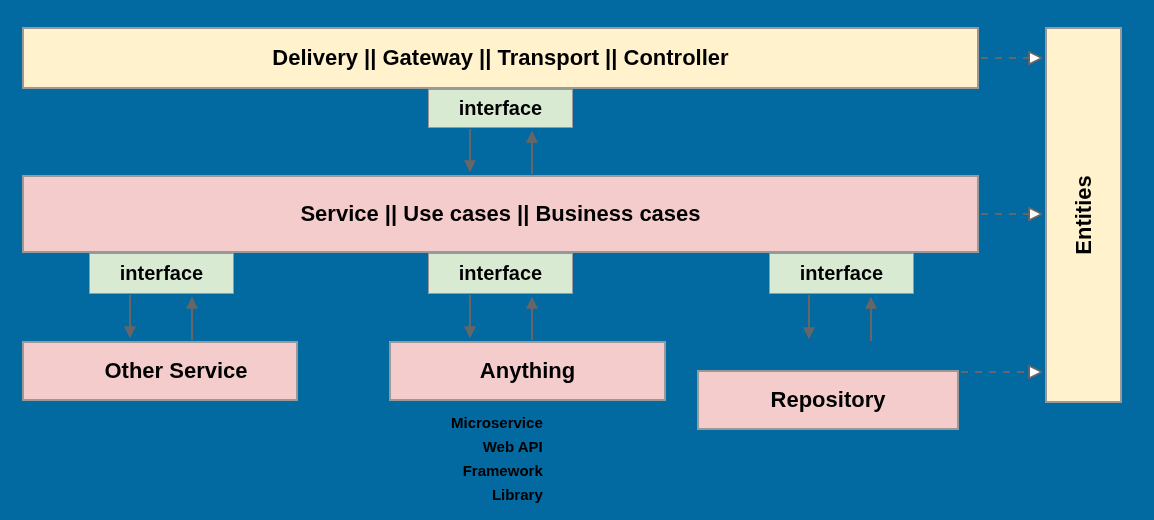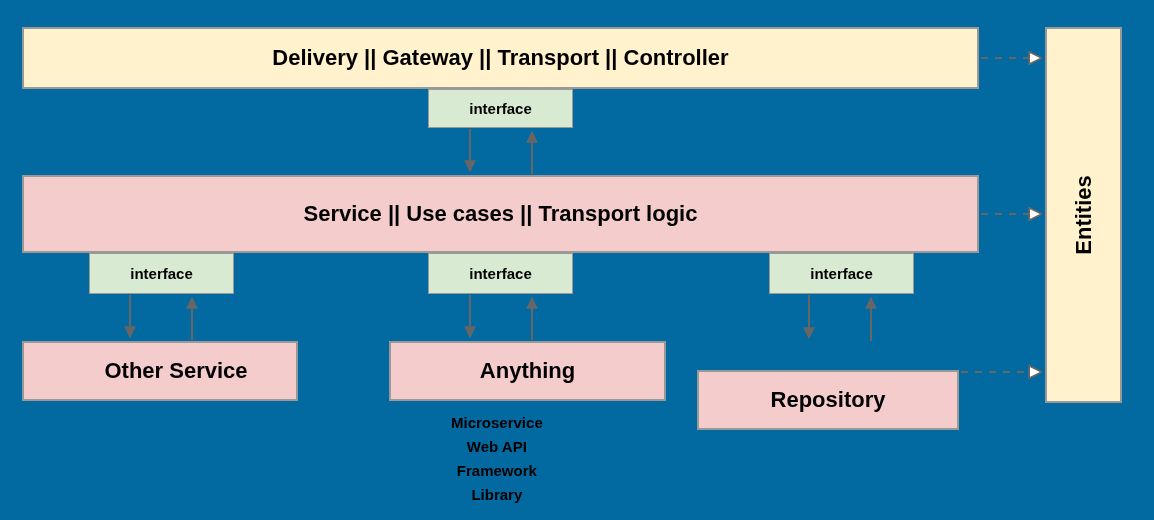--- a/index.html
+++ b/index.html
@@ -36,21 +36,21 @@
     background:var(--layer-fill);
     font-size:22px;
   }
   .component{
     background:var(--component-fill);
     font-size:22px;
   }
   .iface{
     background:var(--interface-fill);
     border-width:1.5px;
-    font-size:15px;
+    font-size:20px;
   }
   .entities-box{
     background:var(--layer-fill);
     font-size:22px;
   }
   .vertical-text{
     transform:rotate(-90deg);
     white-space:nowrap;
   }
   #delivery-box{left:22px;top:27px;width:957px;height:62px;}
@@ -62,21 +62,21 @@
   #other-service-box{left:22px;top:341px;width:276px;height:60px;padding-left:32px;}
   #anything-box{left:363px;top:341px;width:277px;height:60px;margin-left:26px;}
   #repository-box{left:697px;top:342px;width:262px;height:60px;margin-top:28px;}
   #entities-box{left:1045px;top:27px;width:77px;height:376px;}
   .notes{
     position:absolute;
     left:451px;
     top:411px;
     font-size:15px;
     line-height:24px;
-    text-align:center;
+    text-align:right;
   }
   svg.arrows{
     position:absolute;
     left:0;top:0;
     width:1154px;height:520px;
     pointer-events:none;
   }
   .arrow-line{
     stroke:var(--arrow);
     stroke-width:2;
@@ -125,21 +125,21 @@
 
   <div id="delivery-box" class="box layer">
     <span>Delivery || Gateway || Transport || Controller</span>
   </div>
 
   <div id="iface-top" class="box iface">
     <span>interface</span>
   </div>
 
   <div id="service-box" class="box layer component">
-    <span>Service || Use cases || Transport logic</span>
+    <span>Service || Use cases || Business cases</span>
   </div>
 
   <div id="iface-1" class="box iface">
     <span>interface</span>
   </div>
   <div id="iface-2" class="box iface">
     <span>interface</span>
   </div>
   <div id="iface-3" class="box iface">
     <span>interface</span>

